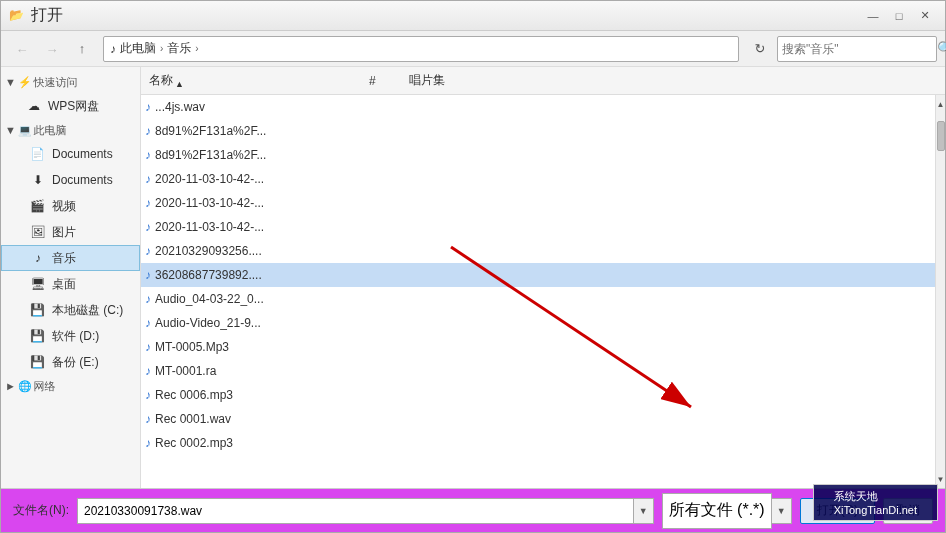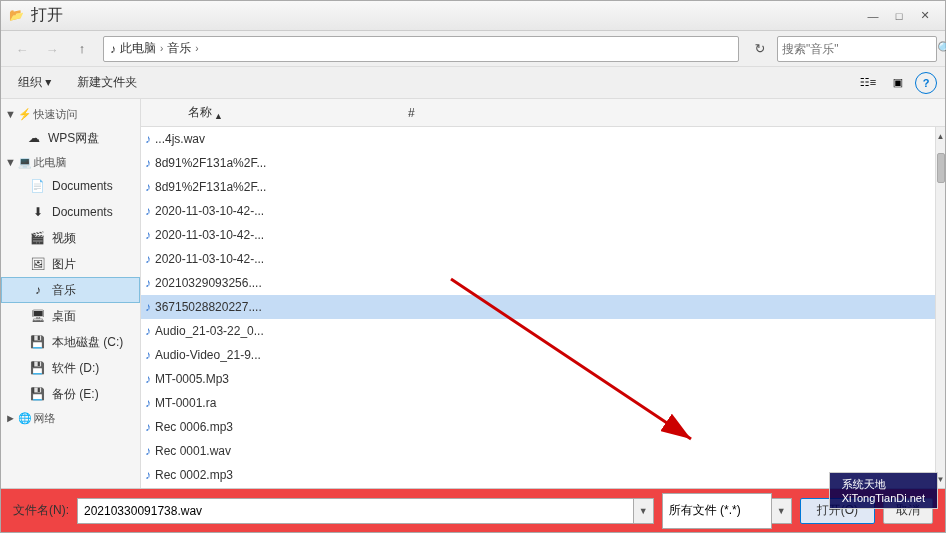--- a/index.html
+++ b/index.html
@@ -237,21 +237,21 @@
     .col-header {
       height: 28px;
       background: #f5f5f5;
       border-bottom: 1px solid #ddd;
       display: flex;
       align-items: center;
       font-size: 12px;
       color: #333;
       padding: 0 4px;
     }
-    .col-name { width: 220px; padding: 0 4px; cursor: pointer; display: flex; align-items: flex-end; gap: 2px; margin-left: 39px; }
+    .col-name { width: 220px; padding: 0 4px; cursor: pointer; display: flex; align-items: flex-end; gap: 2px; }
     .col-num { width: 40px; padding: 0 4px; }
     .col-title { width: 160px; padding: 0 4px; }
     .col-artist { width: 150px; padding: 0 4px; }
     .col-album { width: 120px; padding: 0 4px; }
     .col-sort-arrow { font-size: 9px; }
 
     
     .file-list {
       flex: 1;
       overflow-y: auto;
@@ -277,21 +277,21 @@
       white-space: nowrap;
     }
     .file-row .cell-num { width: 40px; padding: 0 4px; color: #555; }
     .file-row .cell-title { width: 160px; padding: 0 4px; overflow: hidden; white-space: nowrap; }
     .file-row .cell-artist { width: 150px; padding: 0 4px; overflow: hidden; white-space: nowrap; }
     .file-row .cell-album { width: 120px; padding: 0 4px; overflow: hidden; white-space: nowrap; }
 
     
     .bottom-bar {
       height: 44px;
-      background: #ef4444;
+      background: #d946ef;
       border-top: 1px solid #ccc;
       display: flex;
       align-items: center;
       padding: 16px 12px;
       gap: 8px;
     }
     .filename-label {
       font-size: 12px;
       color: #333;
       white-space: nowrap;
@@ -326,21 +326,21 @@
     .filetype-select-wrap {
       display: flex;
       align-items: center;
     }
     .filetype-input {
       width: 110px;
       height: 36px;
       border: 1px solid #aaa;
       background: white;
       padding: 0 6px;
-      font-size: 12px;
+      font-size: 16px;
       outline: none;
     }
     .filetype-dropdown {
       width: 20px;
       height: 26px;
       border: 1px solid #aaa;
       border-left: none;
       background: #f0f0f0;
       cursor: pointer;
       display: flex;
@@ -448,29 +448,20 @@
     </div>
 
     <button class="nav-btn">↻</button>
 
     <div class="search-bar">
       <input class="search-input" type="text" placeholder="搜索&quot;音乐&quot;" style="">
       <button class="search-icon-btn">🔍</button>
     </div>
   </div>
 
-  <div class="command-bar">
-    <button class="cmd-btn">组织 ▾</button>
-    <button class="cmd-btn">新建文件夹</button>
-    <div class="view-options">
-      <button class="view-btn">☷≡</button>
-      <button class="view-btn">▣</button>
-      <button class="help-btn">?</button>
-    </div>
-  </div>
 
   <div class="main-area">
 
     <div class="sidebar">
 
       <div class="sidebar-section-header">
         <span>▼</span>
         <span>⚡</span>
         <span>快速访问</span>
       </div>
@@ -542,20 +533,23 @@
     <div style="flex:1; display:flex; flex-direction:column; overflow:hidden; position:relative;">
 
       <div class="col-header">
         <div class="col-name">
           <span>名称</span>
           <span class="col-sort-arrow">▲</span>
         </div>
         <div class="col-num">
           <span>#</span>
         </div>
+        <div class="col-album">
+          <span>唱片集</span>
+        </div>
       </div>
 
       <div style="flex:1; display:flex; overflow:hidden;">
         <div class="file-list">
 
           <div class="file-row">
             <div class="cell-name">
                 <span style="color:#3a7bd5;">♪</span>
                 <span>...4js.wav</span>
               </div>
@@ -627,32 +621,32 @@
               </div>
             <div class="cell-num"></div>
               <div class="cell-title"></div>
               <div class="cell-artist"></div>
               <div class="cell-album"></div>
           </div>
 
           <div class="file-row selected">
             <div class="cell-name">
                 <span style="color:#3a7bd5;">♪</span>
-                <span>36715028820227....</span>
-              </div>
-            <div class="cell-num"></div>
-              <div class="cell-title"></div>
-              <div class="cell-artist"></div>
-              <div class="cell-album"></div>
-          </div>
-
-          <div class="file-row">
-            <div class="cell-name">
-                <span style="color:#3a7bd5;">♪</span>
-                <span>Audio_21-03-22_0...</span>
+                <span>36208687739892....</span>
+              </div>
+            <div class="cell-num"></div>
+              <div class="cell-title"></div>
+              <div class="cell-artist"></div>
+              <div class="cell-album"></div>
+          </div>
+
+          <div class="file-row">
+            <div class="cell-name">
+                <span style="color:#3a7bd5;">♪</span>
+                <span>Audio_04-03-22_0...</span>
               </div>
             <div class="cell-num"></div>
               <div class="cell-title"></div>
               <div class="cell-artist"></div>
               <div class="cell-album"></div>
           </div>
 
           <div class="file-row">
             <div class="cell-name">
                 <span style="color:#3a7bd5;">♪</span>
@@ -757,16 +751,16 @@
     <div class="filetype-select-wrap">
       <input class="filetype-input" type="text" value="所有文件 (*.*)" style="">
       <div class="filetype-dropdown">▼</div>
     </div>
     <button class="open-btn">打开(O)</button>
     <button class="cancel-btn">取消</button>
   </div>
 
 </div>
 
-<div style="position:fixed; bottom:24px; right:8px; background:rgba(0,0,80,0.85); color:white; padding:4px 12px; font-size:11px; border:1px solid #ccc; z-index:100; pointer-events:none;">
+<div style="position:fixed; bottom:12px; right:8px; background:rgba(0,0,80,0.85); color:white; padding:4px 20px; font-size:11px; border:1px solid #ccc; z-index:100; pointer-events:none;">
   <span>系统天地</span><br>
   <span>XiTongTianDi.net</span>
 </div>
 
 </body></html>

